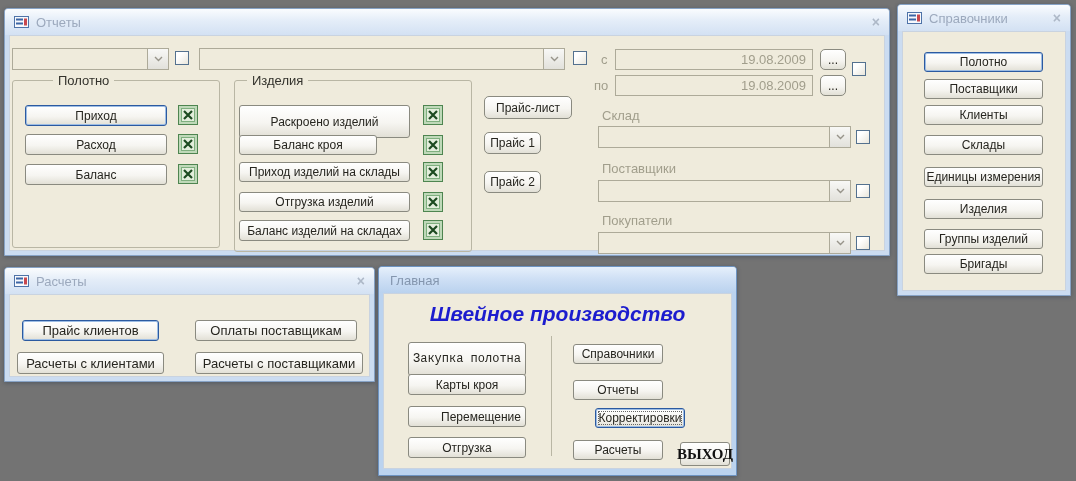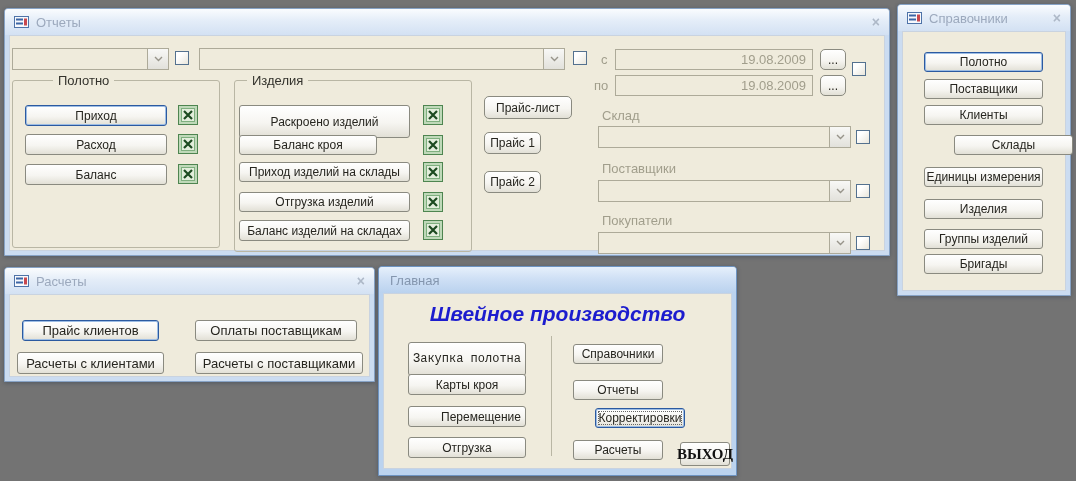--- a/index.html
+++ b/index.html
@@ -195,21 +195,21 @@
             <rect x="10" y="2.5" width="3" height="7" fill="#C8484E"></rect>
           </svg>
       </span>
       <span class="title-text">Справочники</span>
       <span class="close-x">×</span>
     </div>
     <div class="client">
       <button class="btn focused" style="left:21px;top:20px;width:119px;height:20px;">Полотно</button>
       <button class="btn" style="left:21px;top:47px;width:119px;height:20px;">Поставщики</button>
       <button class="btn" style="left:21px;top:73px;width:119px;height:20px;">Клиенты</button>
-      <button class="btn" style="left:21px;top:103px;width:119px;height:20px;margin-left:30px;">Склады</button>
+      <button class="btn" style="left:21px;top:103px;width:119px;height:20px;">Склады</button>
       <button class="btn" style="left:21px;top:135px;width:119px;height:20px;">Единицы измерения</button>
       <button class="btn" style="left:21px;top:167px;width:119px;height:20px;">Изделия</button>
       <button class="btn" style="left:21px;top:197px;width:119px;height:20px;">Группы изделий</button>
       <button class="btn" style="left:21px;top:222px;width:119px;height:20px;">Бригады</button>
     </div>
   </section>
 
   <section class="window" style="left:4px;top:267px;width:371px;height:115px;">
     <div class="titlebar">
       <span class="form-icon">

